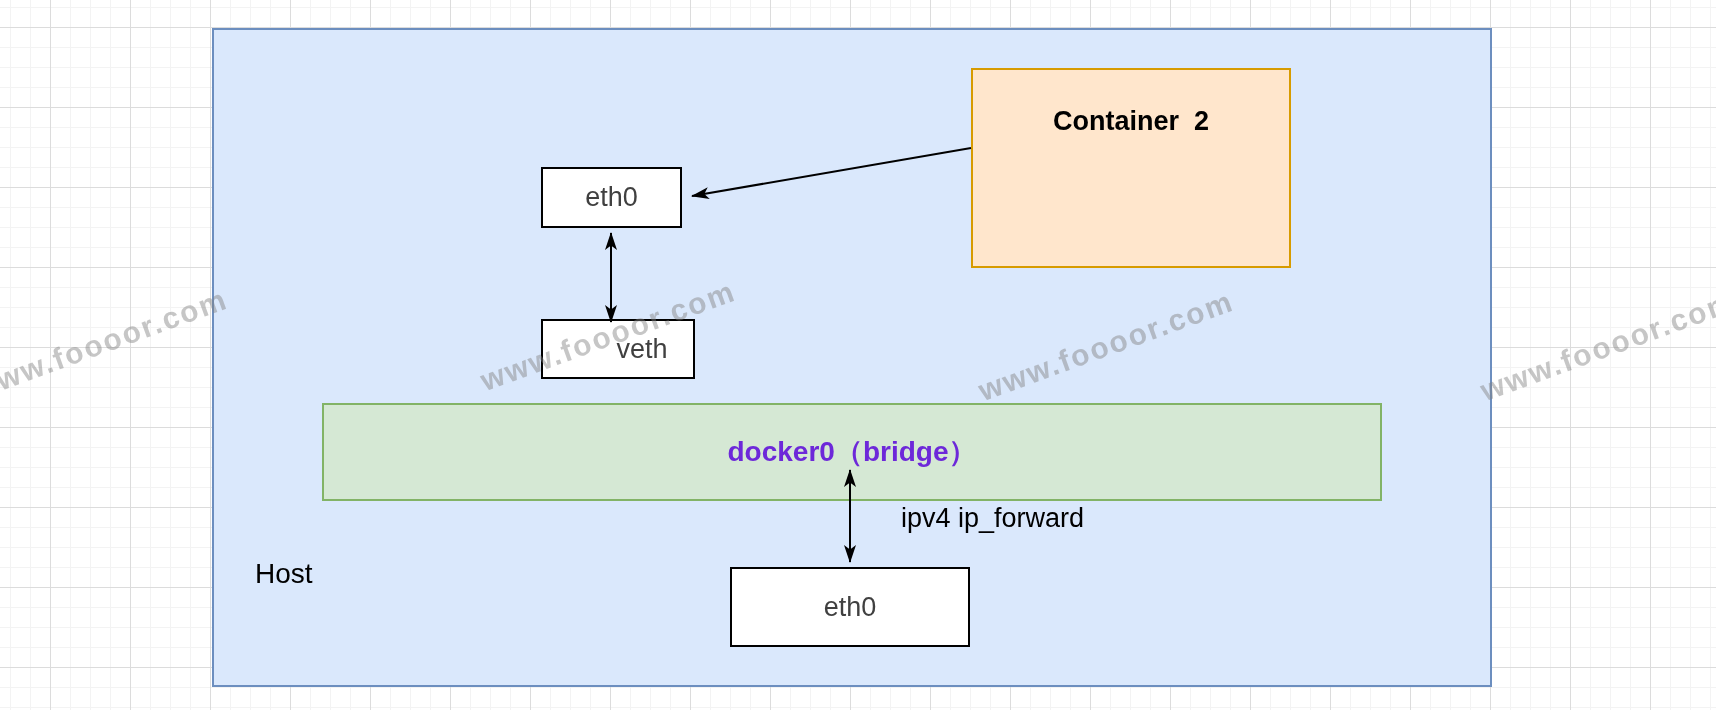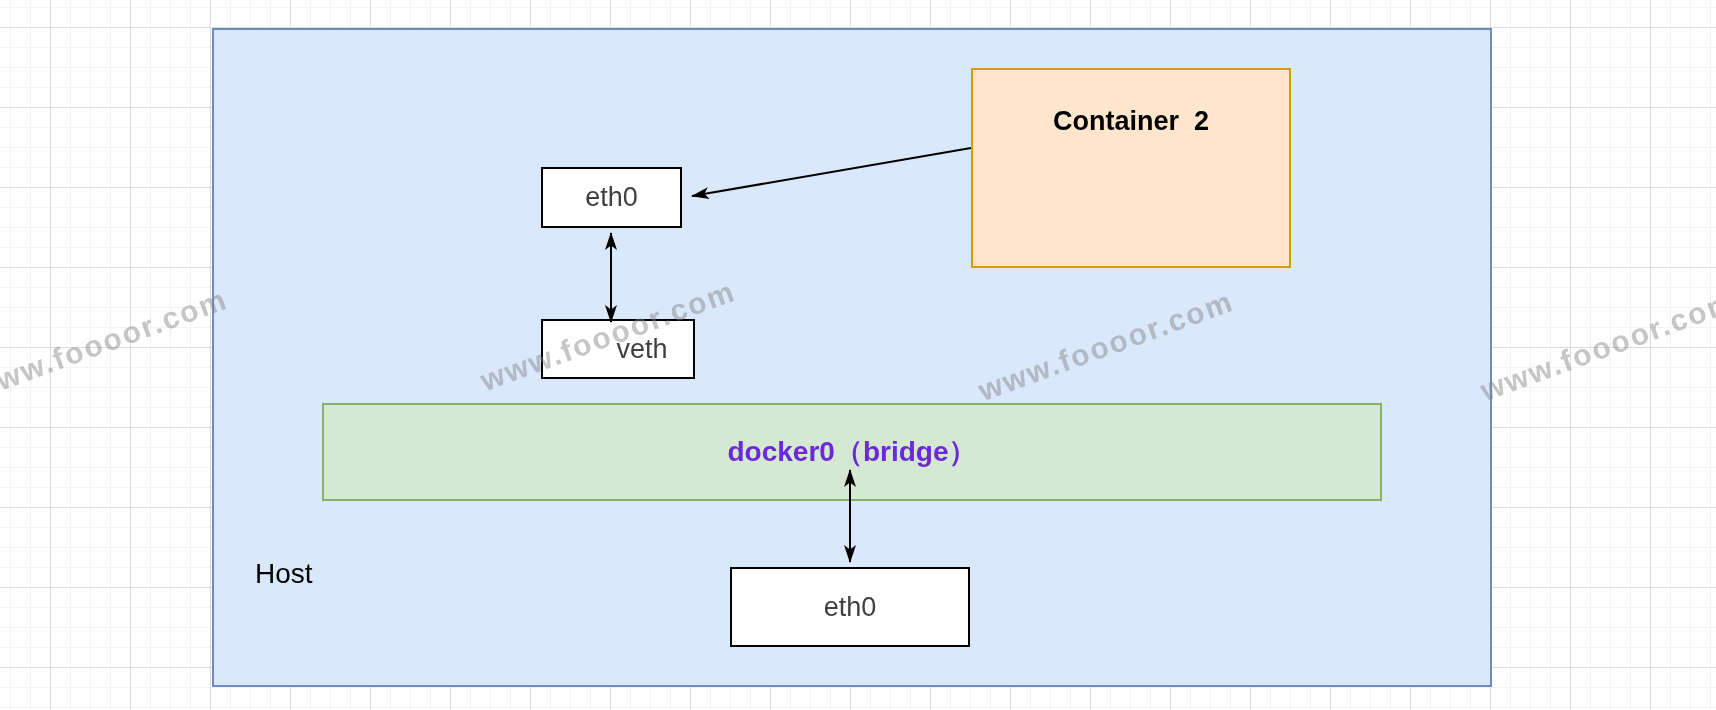--- a/index.html
+++ b/index.html
@@ -95,20 +95,21 @@
     <span>eth0</span>
   </div>
   <div class="box node veth">
     <span>veth</span>
   </div>
   <div class="box node eth0-host">
     <span>eth0</span>
   </div>
 
   <span class="host-label">Host</span>
+  <span class="ipforward-label">ipv4 ip_forward</span>
 
   <svg class="arrows" width="1716" height="710" viewBox="0 0 1716 710">
     <defs>
       <marker id="ah" markerWidth="20" markerHeight="14" refX="18" refY="7" orient="auto-start-reverse" markerUnits="userSpaceOnUse">
         <path d="M1,1 L19,7 L1,13 L5.5,7 Z" fill="#000"></path>
       </marker>
     </defs>
     <line x1="971" y1="148" x2="692" y2="196" stroke="#000" stroke-width="2" marker-end="url(#ah)"></line>
     <line x1="611" y1="233" x2="611" y2="322" stroke="#000" stroke-width="2" marker-start="url(#ah)" marker-end="url(#ah)"></line>
     <line x1="850" y1="470" x2="850" y2="562" stroke="#000" stroke-width="2" marker-start="url(#ah)" marker-end="url(#ah)"></line>

